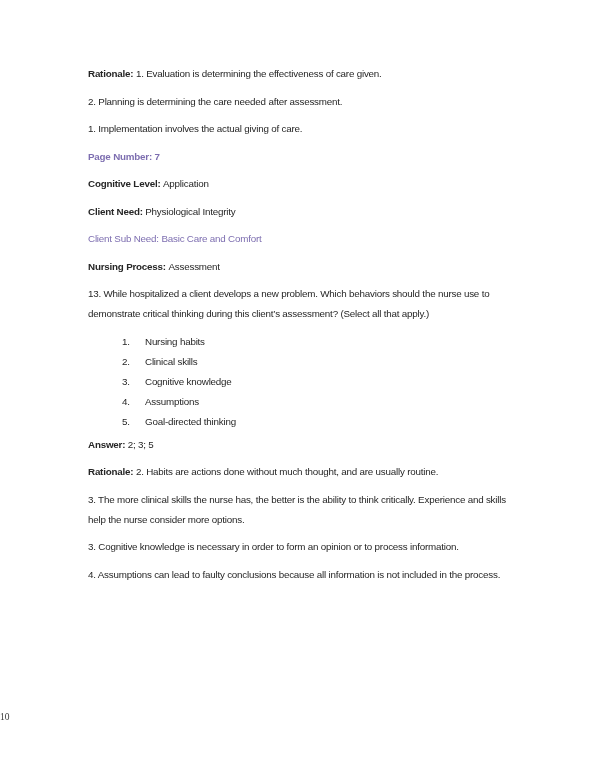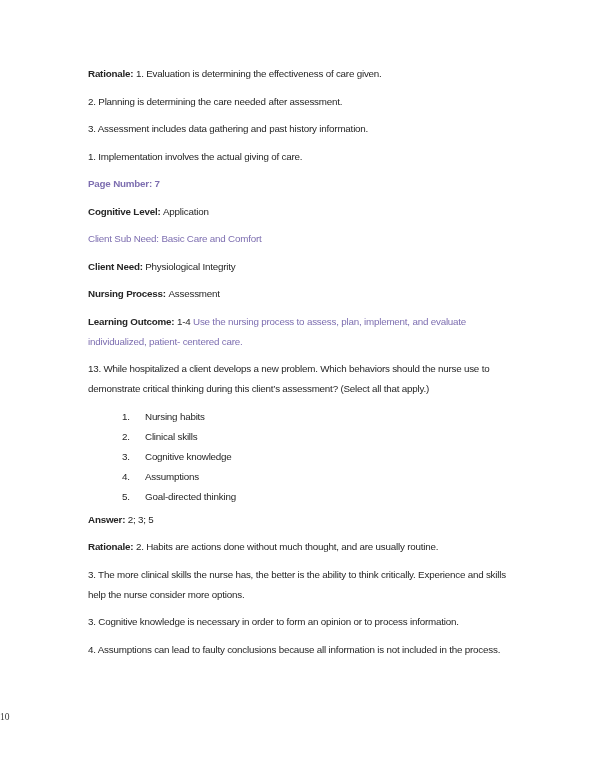--- a/index.html
+++ b/index.html
@@ -50,34 +50,32 @@
   }
 </style>
 </head>
 <body>
 
 <div class="page">
   <div class="content">
 
     <p class="para"><span class="b">Rationale: </span><span>1. Evaluation is determining the effectiveness of care given.</span></p>
     <p class="para">2. Planning is determining the care needed after assessment.</p>
-    <p class="para">3. Assessment includes data gathering and past history information.</p>
     <p class="para">1. Implementation involves the actual giving of care.</p>
 
     <p class="para"><a class="link b">Page Number: 7</a></p>
 
     <p class="para"><span class="b">Cognitive Level: </span><span>Application</span></p>
 
+    <p class="para"><span class="b">Client Need: </span><span>Physiological Integrity</span></p>
+
     <p class="para"><a class="link">Client Sub Need: Basic Care and Comfort</a></p>
-
-    <p class="para"><span class="b">Client Need: </span><span>Physiological Integrity</span></p>
 
     <p class="para"><span class="b">Nursing Process: </span><span>Assessment</span></p>
 
-    <p class="para"><span class="b">Learning Outcome: </span><span>1-4</span><a class="link"> Use the nursing process to assess, plan, implement, and evaluate individualized, patient- centered care.</a></p>
 
     <p class="para q">13. While hospitalized a client develops a new problem. Which behaviors should the nurse use to demonstrate critical thinking during this client’s assessment? (Select all that apply.)</p>
 
     <div class="options">
       <div class="option">
           <span class="num">1.</span>
           <span>Nursing habits</span>
         </div>
       <div class="option">
           <span class="num">2.</span>

